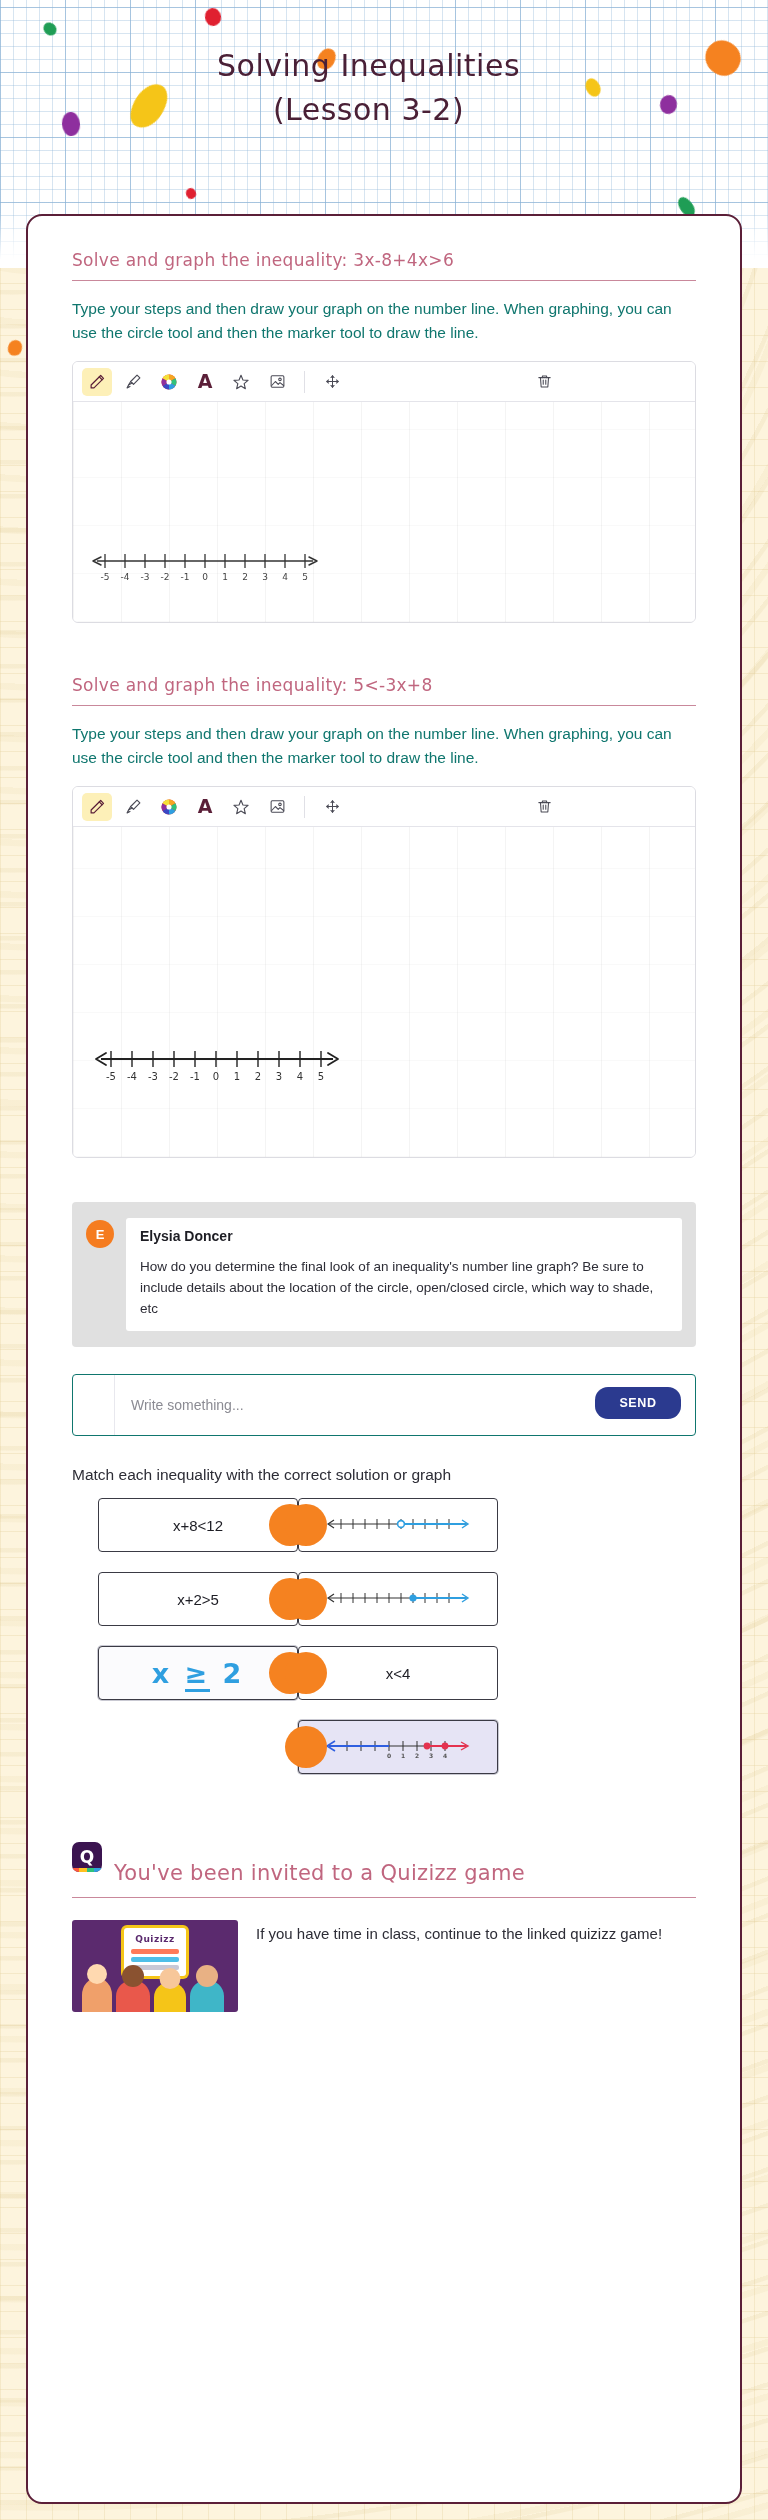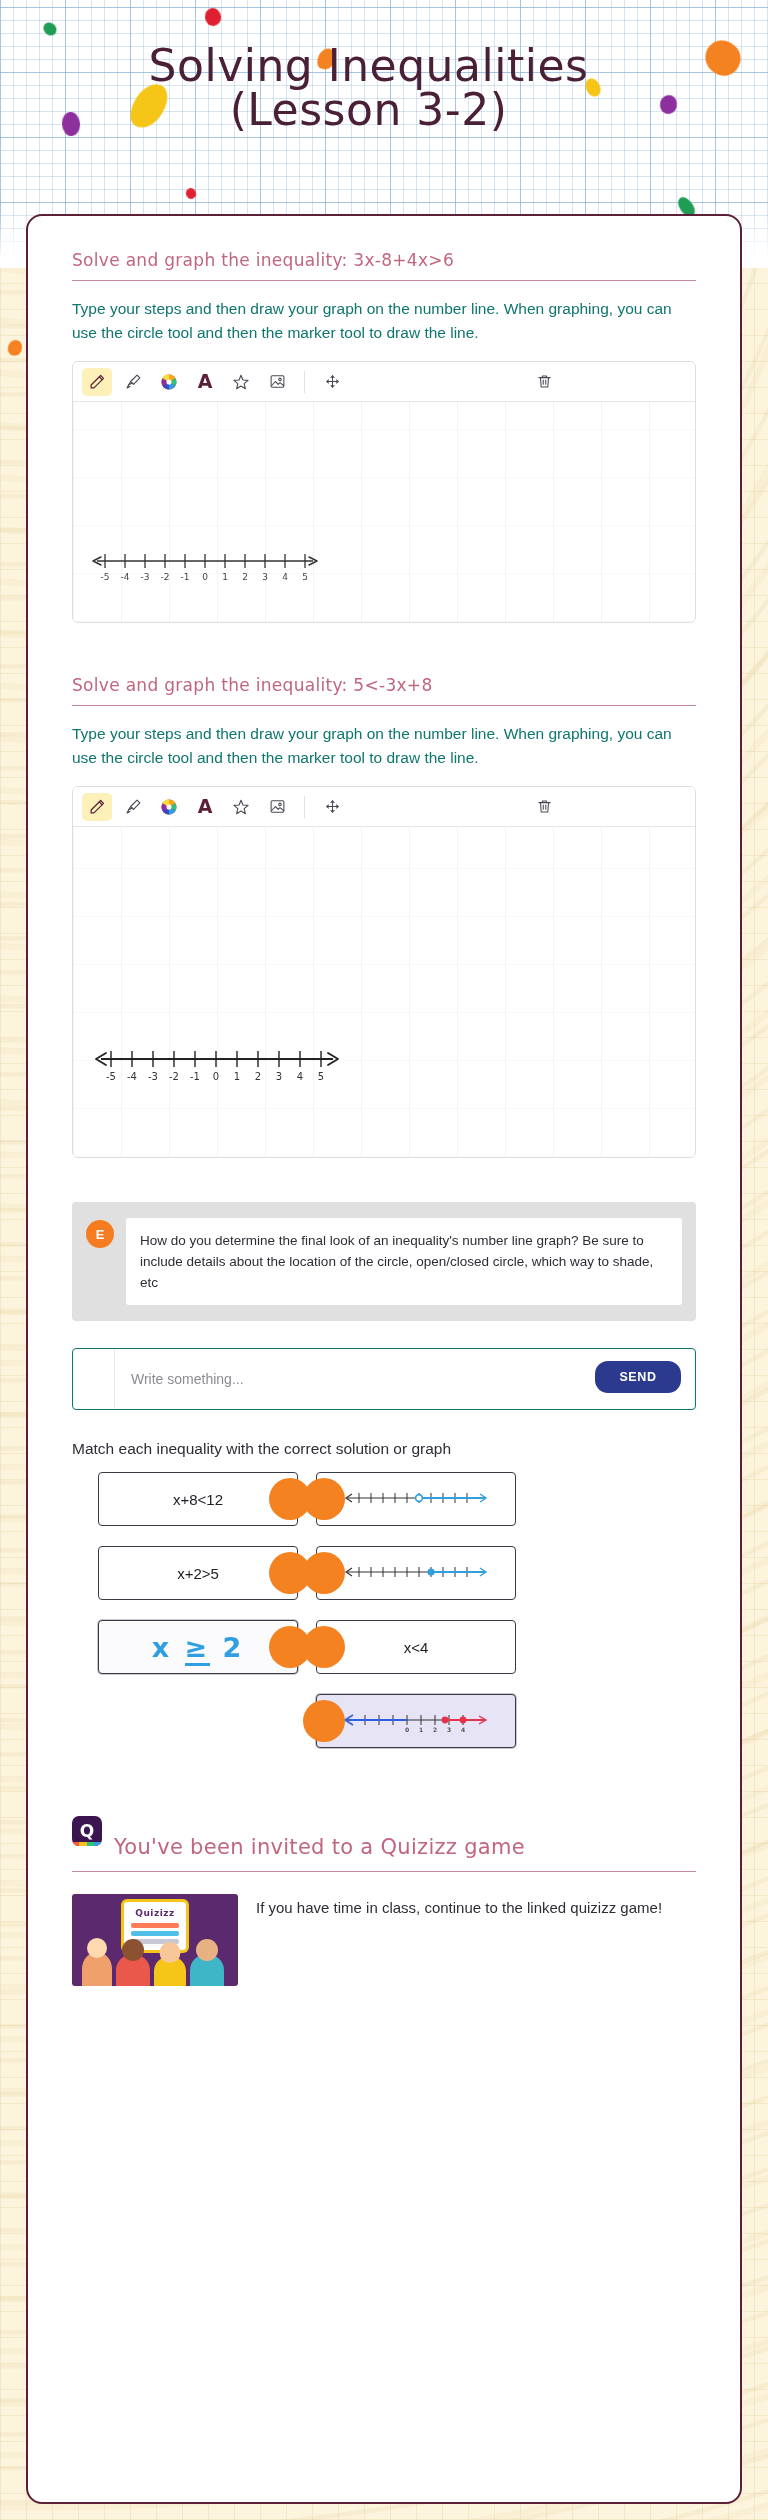--- a/index.html
+++ b/index.html
@@ -64,21 +64,21 @@
     border-radius: 50% 48% 52% 46% / 48% 52% 46% 52%;
     filter: blur(.2px);
   }
 
   
   #title {
     position: absolute;
     left: 0; top: 44px; width: 737px;
     text-align: center;
     font-family: "DejaVu Sans", sans-serif;
-    font-size: 44px;
+    font-size: 30px;
     line-height: 44px;
     color: #4a2036;
     letter-spacing: .5px;
     z-index: 6;
     pointer-events: none;
   }
   #title .l2 { display: block; }
 
   
   #card {
@@ -187,21 +187,21 @@
     margin-top: 2px;
   }
   .comment-body {
     flex: 1;
     background: #fff;
     border-radius: 3px;
     padding: 10px 14px 12px 14px;
   }
   .comment-author { font-size: 14px; font-weight: bold; color: #1d1d24; }
   .comment-text {
-    font-size: 13.5px; line-height: 21px; color: #2d2d36; margin-top: 2px;
+    font-size: 13.5px; line-height: 21px; color: #2d2d36; margin-top: 12px;
   }
 
   .reply-row {
     margin-top: 27px;
     display: flex;
     align-items: stretch;
     border: 1px solid #0f766e;
     border-radius: 4px;
     overflow: hidden;
     background: #fff;
@@ -237,21 +237,20 @@
 
   
   .match-prompt {
     margin-top: 30px;
     font-size: 15.5px;
     color: #2d2d36;
   }
   .match-grid {
     margin-top: 14px;
     display: flex;
-    gap: 18px;
     padding-left: 26px;
   }
   .match-col { display: flex; flex-direction: column; gap: 20px; }
   .match-col.left { width: 200px; }
   .match-col.right { width: 200px; }
 
   .match-item {
     position: relative;
     height: 54px;
     border: 1px solid #3a3a44;
@@ -597,20 +596,21 @@
                   <text x="234" y="35">5</text>
               </g>
             </svg>
           </div>
         </div>
       </div>
 
       <div class="comment-wrap">
         <div class="avatar">E</div>
         <div class="comment-body">
+          <div class="comment-author">Elysia Doncer</div>
           <div class="comment-text">How do you determine the final look of an inequality's number line graph? Be sure to include details about the location of the circle, open/closed circle, which way to shade, etc</div>
         </div>
       </div>
 
       <div class="reply-row">
         <div class="reply-gutter"></div>
         <input class="reply-input" type="text" placeholder="Write something..." style="">
         <button class="send-btn">SEND</button>
       </div>
 

